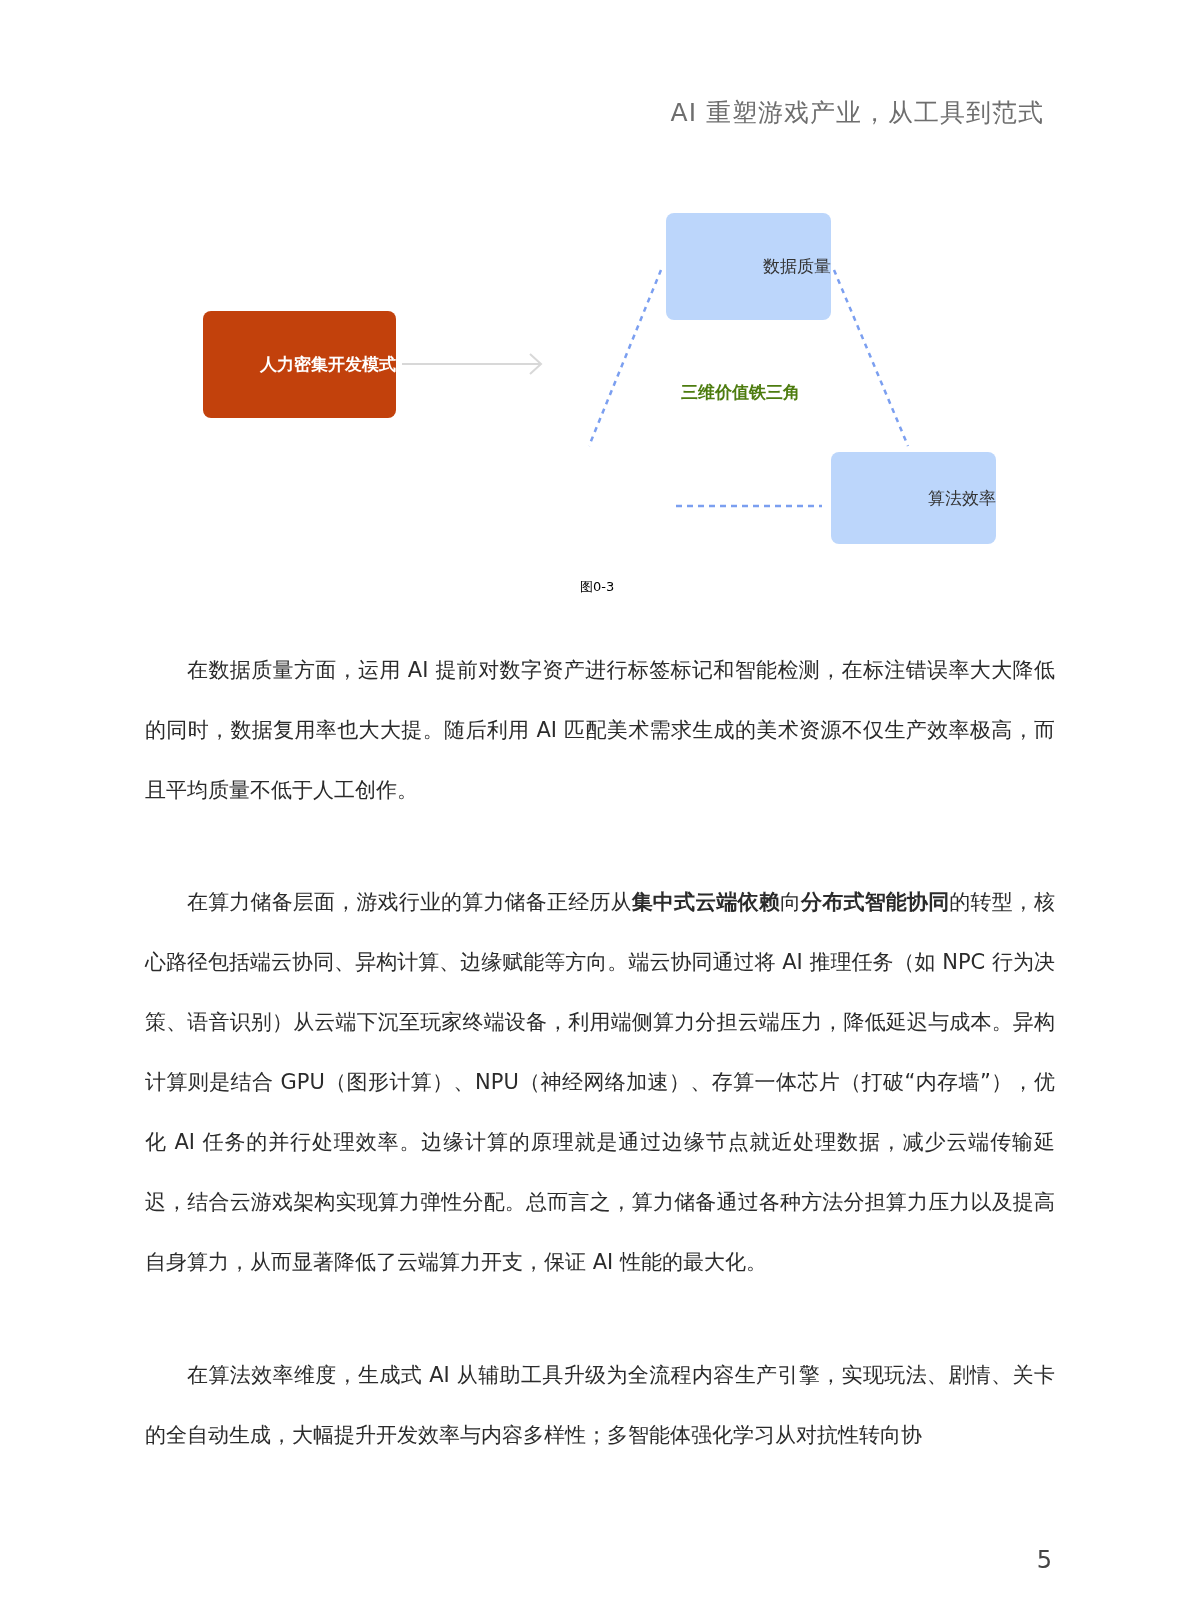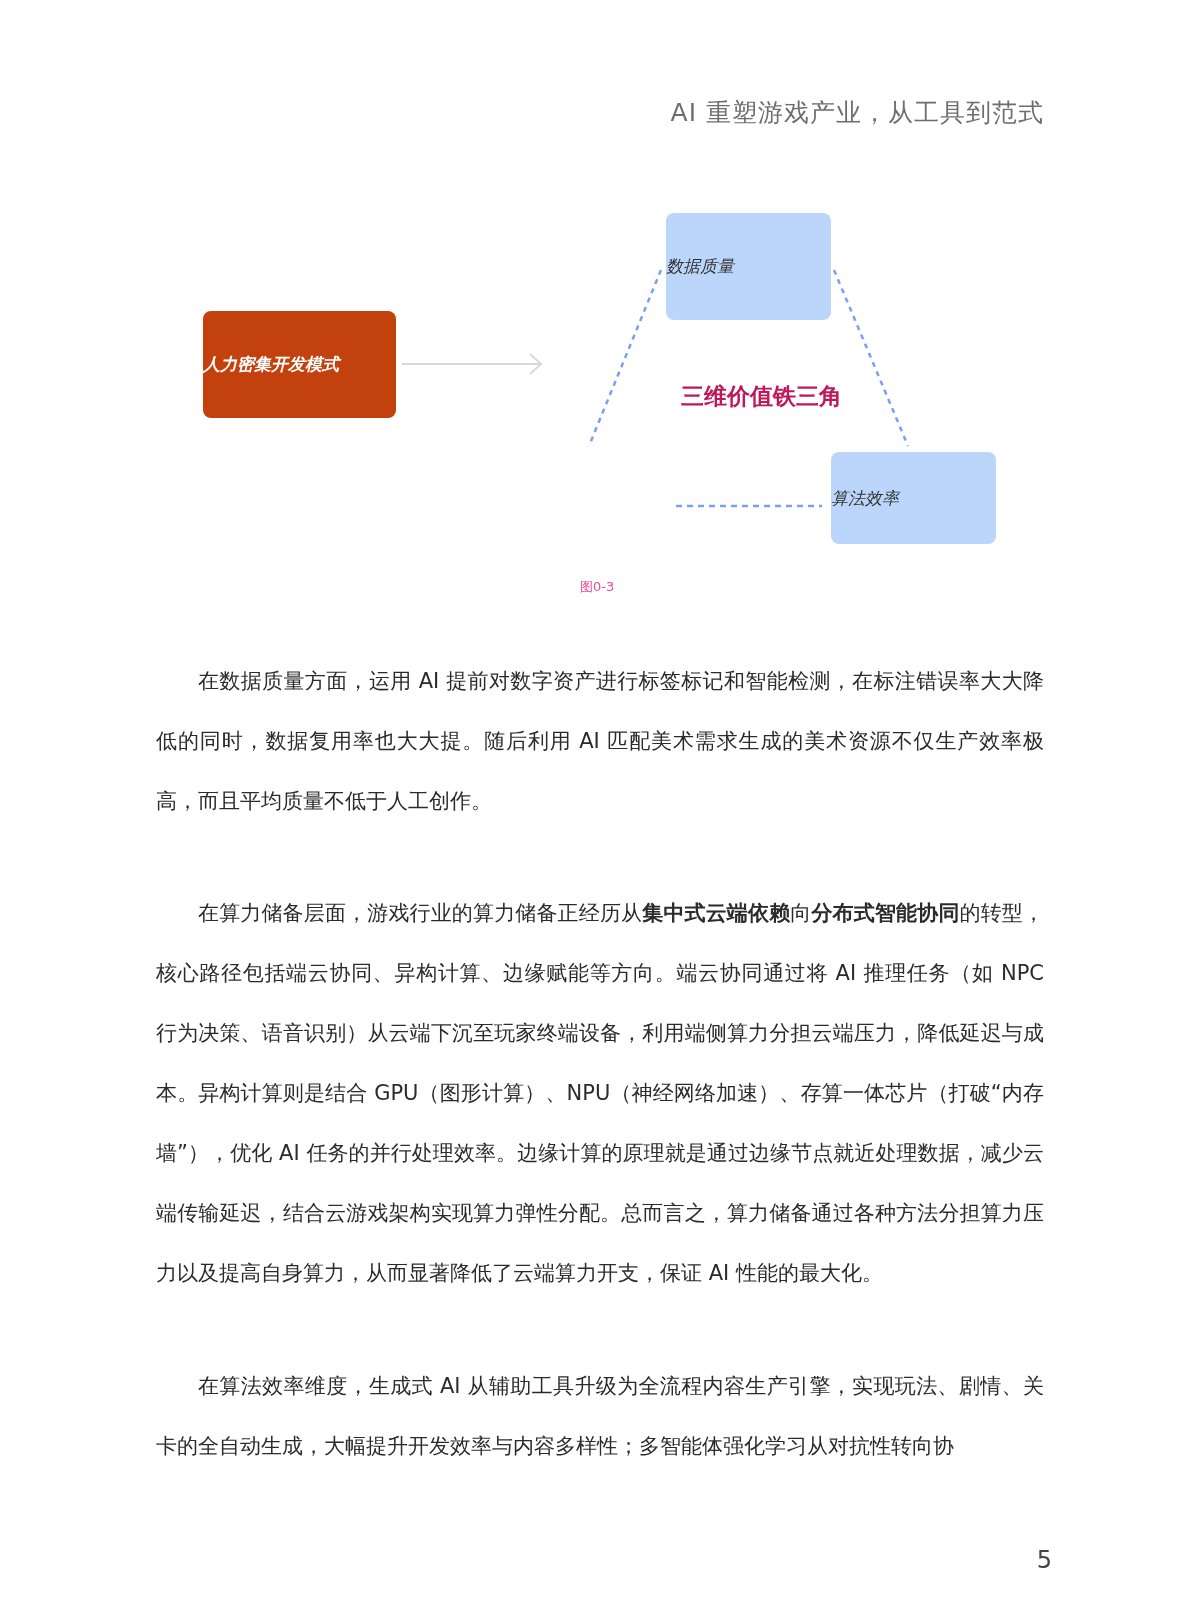--- a/index.html
+++ b/index.html
@@ -29,24 +29,23 @@
       position: absolute;
       left: 0;
       top: 0;
       width: 1200px;
       height: 600px;
     }
     .node {
       position: absolute;
       display: flex;
       align-items: center;
-      justify-content: flex-start;
+      justify-content: flex-end;
       border-radius: 8px;
       font-size: 17px;
-      font-style: italic;
     }
     .node-primary {
       left: 203px;
       top: 311px;
       width: 193px;
       height: 107px;
       background: #c2410c;
       color: #ffffff;
       font-weight: bold;
     }
@@ -74,43 +73,43 @@
     }
     .diagram svg {
       position: absolute;
       left: 0;
       top: 0;
     }
     .triangle-label {
       position: absolute;
       left: 681px;
       top: 381px;
-      font-size: 23px;
+      font-size: 17px;
       font-weight: bold;
-      color: #be185d;
+      color: #4d7c0f;
     }
     .figure-caption {
       position: absolute;
       left: 580px;
       top: 578px;
       font-size: 13px;
-      color: #ec4899;
+      color: #000000;
     }
     
     .body-text {
       position: absolute;
       left: 140px;
       width: 920px;
       font-size: 21px;
       line-height: 60px;
       color: #2b2b2b;
       text-align: justify;
     }
     .para {
-      margin: 16px;
+      margin: 5px;
       text-indent: 2em;
     }
     .p1 { top: 635px; }
     .p2 { top: 867px; }
     .p3 { top: 1340px; }
     .bold { font-weight: bold; }
     .page-number {
       position: absolute;
       right: 148px;
       top: 1546px;

